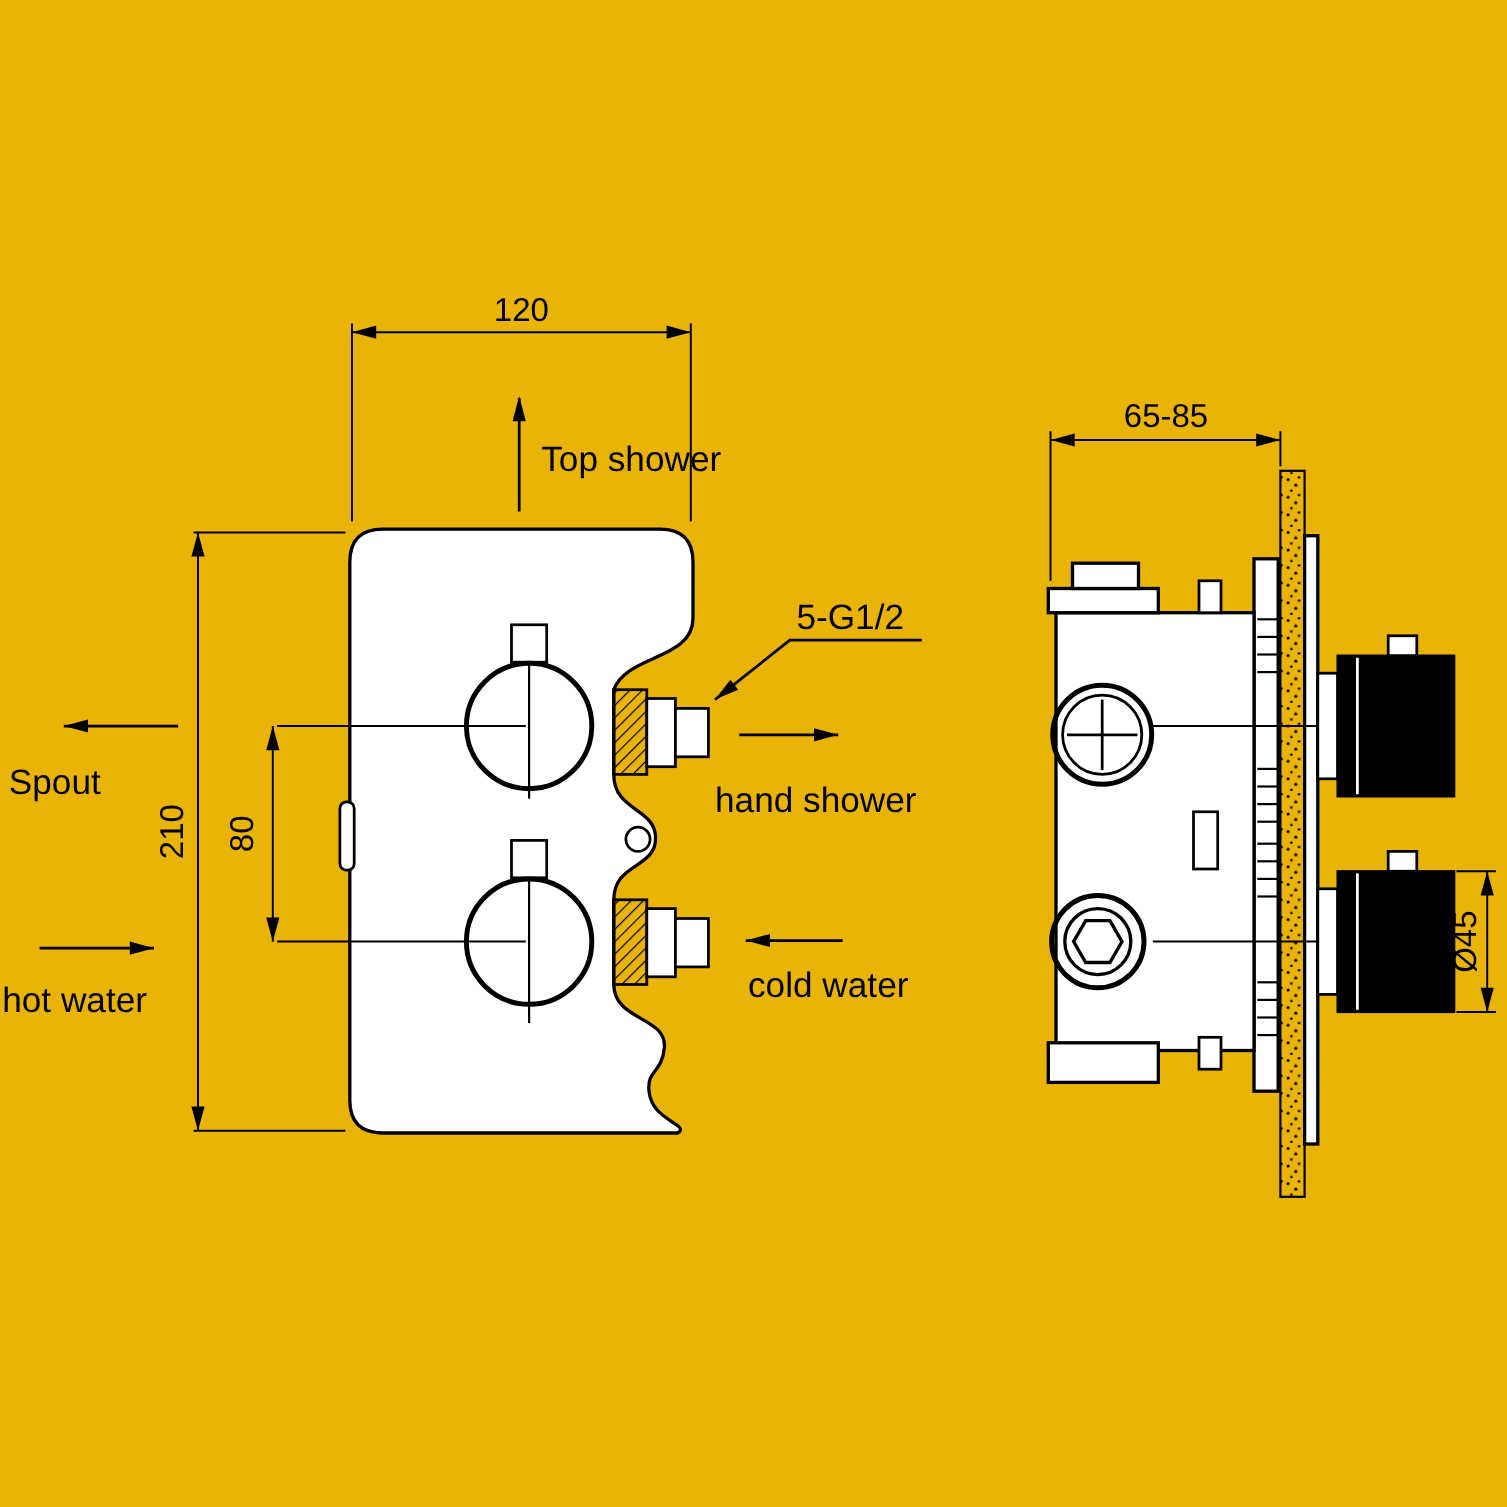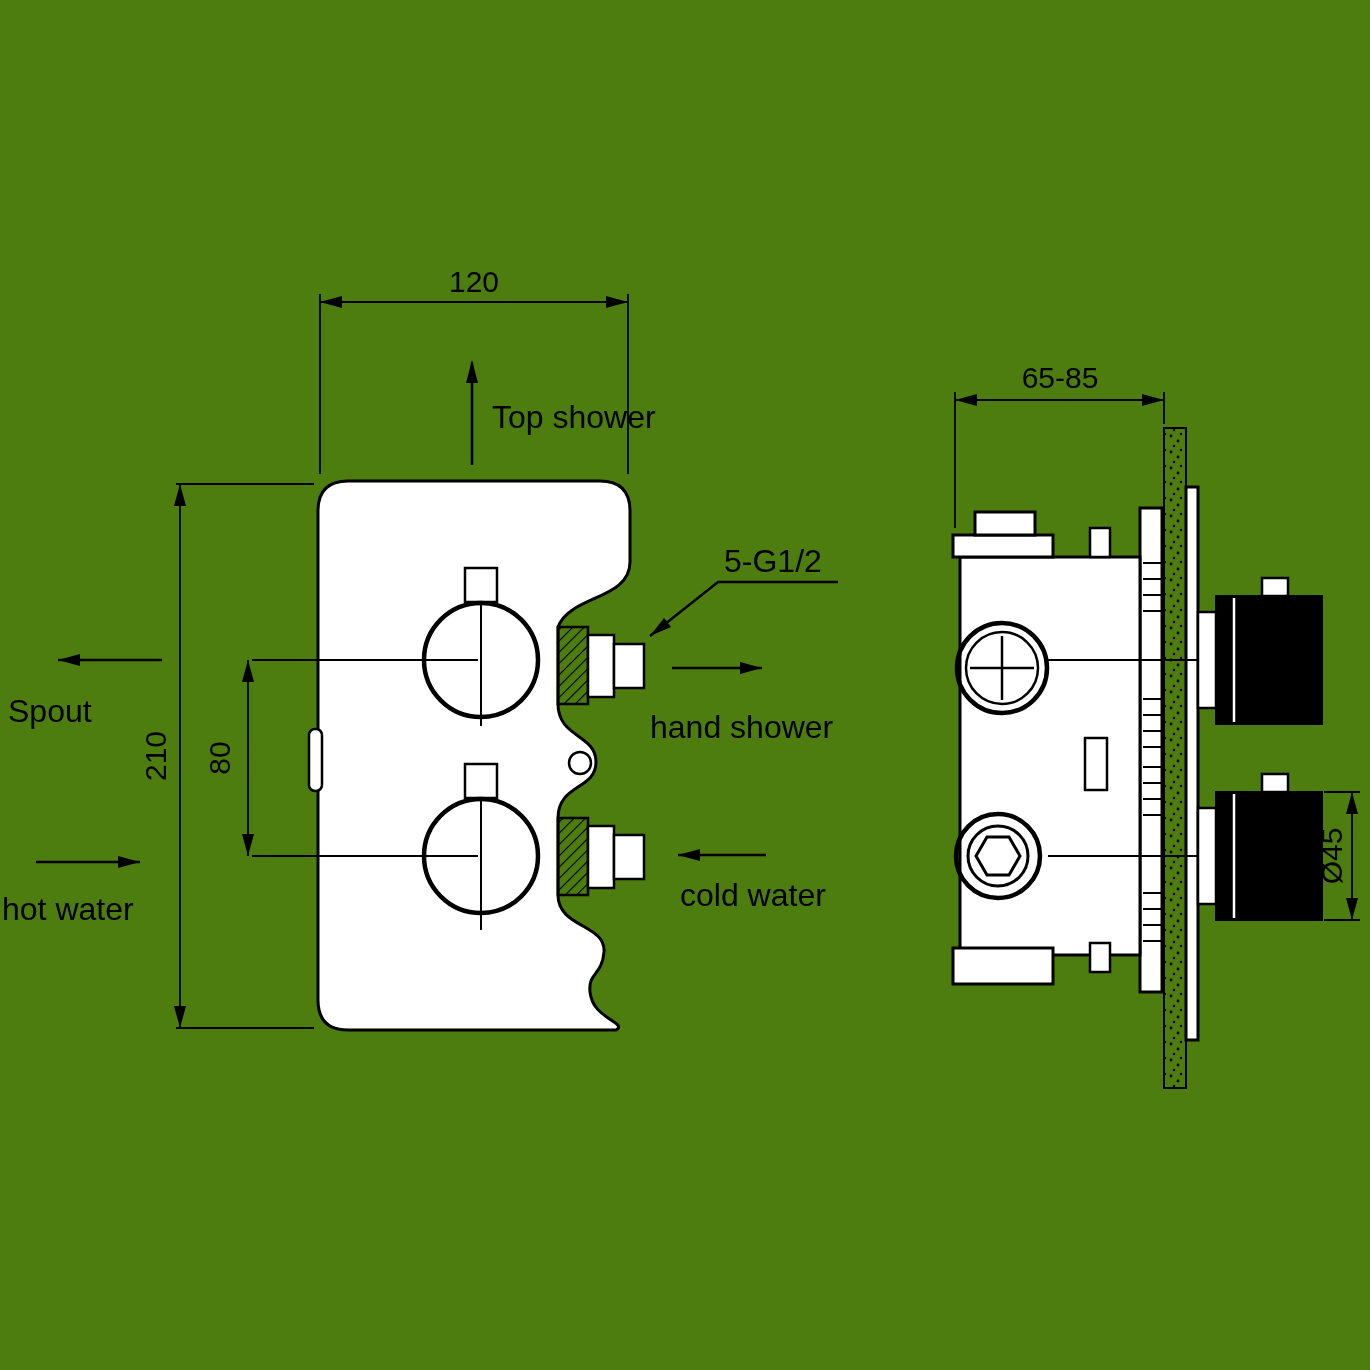--- a/index.html
+++ b/index.html
@@ -1,16 +1,16 @@
 <!DOCTYPE html>
 <html><head>
 <meta charset="utf-8">
 <style>
   html,body{margin:0;padding:0;background:#ffffff;}
-  .canvas{width:1370px;height:1370px;position:relative;background:#4d7c0f;overflow:hidden;}
+  .canvas{width:1370px;height:1370px;position:relative;background:#eab308;overflow:hidden;}
   svg text{font-family:"Liberation Sans", sans-serif;fill:#000;}
   text.lbl{font-size:32px;}
   text.dimt{font-size:30px;}
   .s3{stroke:#000;stroke-width:3;fill:none;}
   .s3f{stroke:#000;stroke-width:3;fill:#ffffff;}
   .s25f{stroke:#000;stroke-width:2.5;fill:#ffffff;}
   .s45f{stroke:#000;stroke-width:4.5;fill:#ffffff;}
   .s2{stroke:#000;stroke-width:2;fill:none;}
   .s25{stroke:#000;stroke-width:2.5;fill:none;}
   .dim{stroke:#000;stroke-width:1.8;fill:none;}

